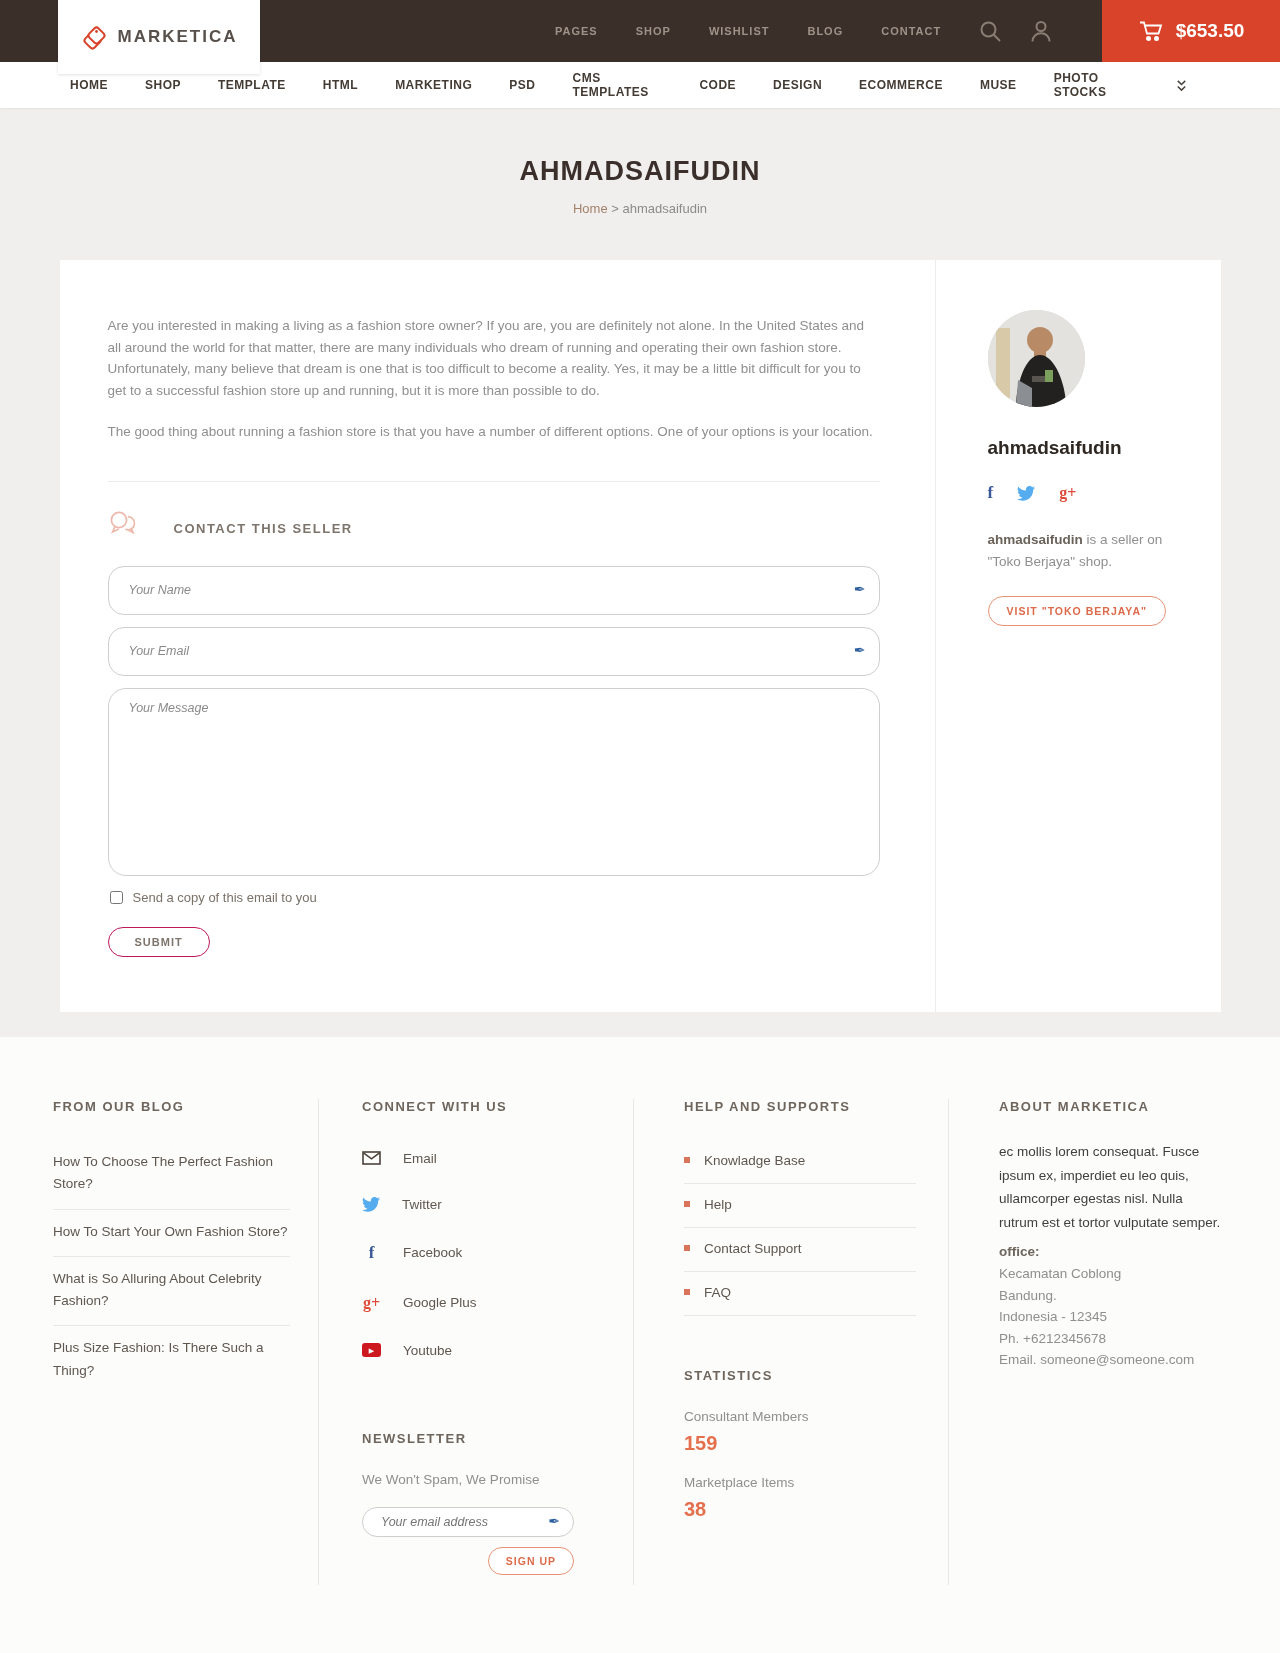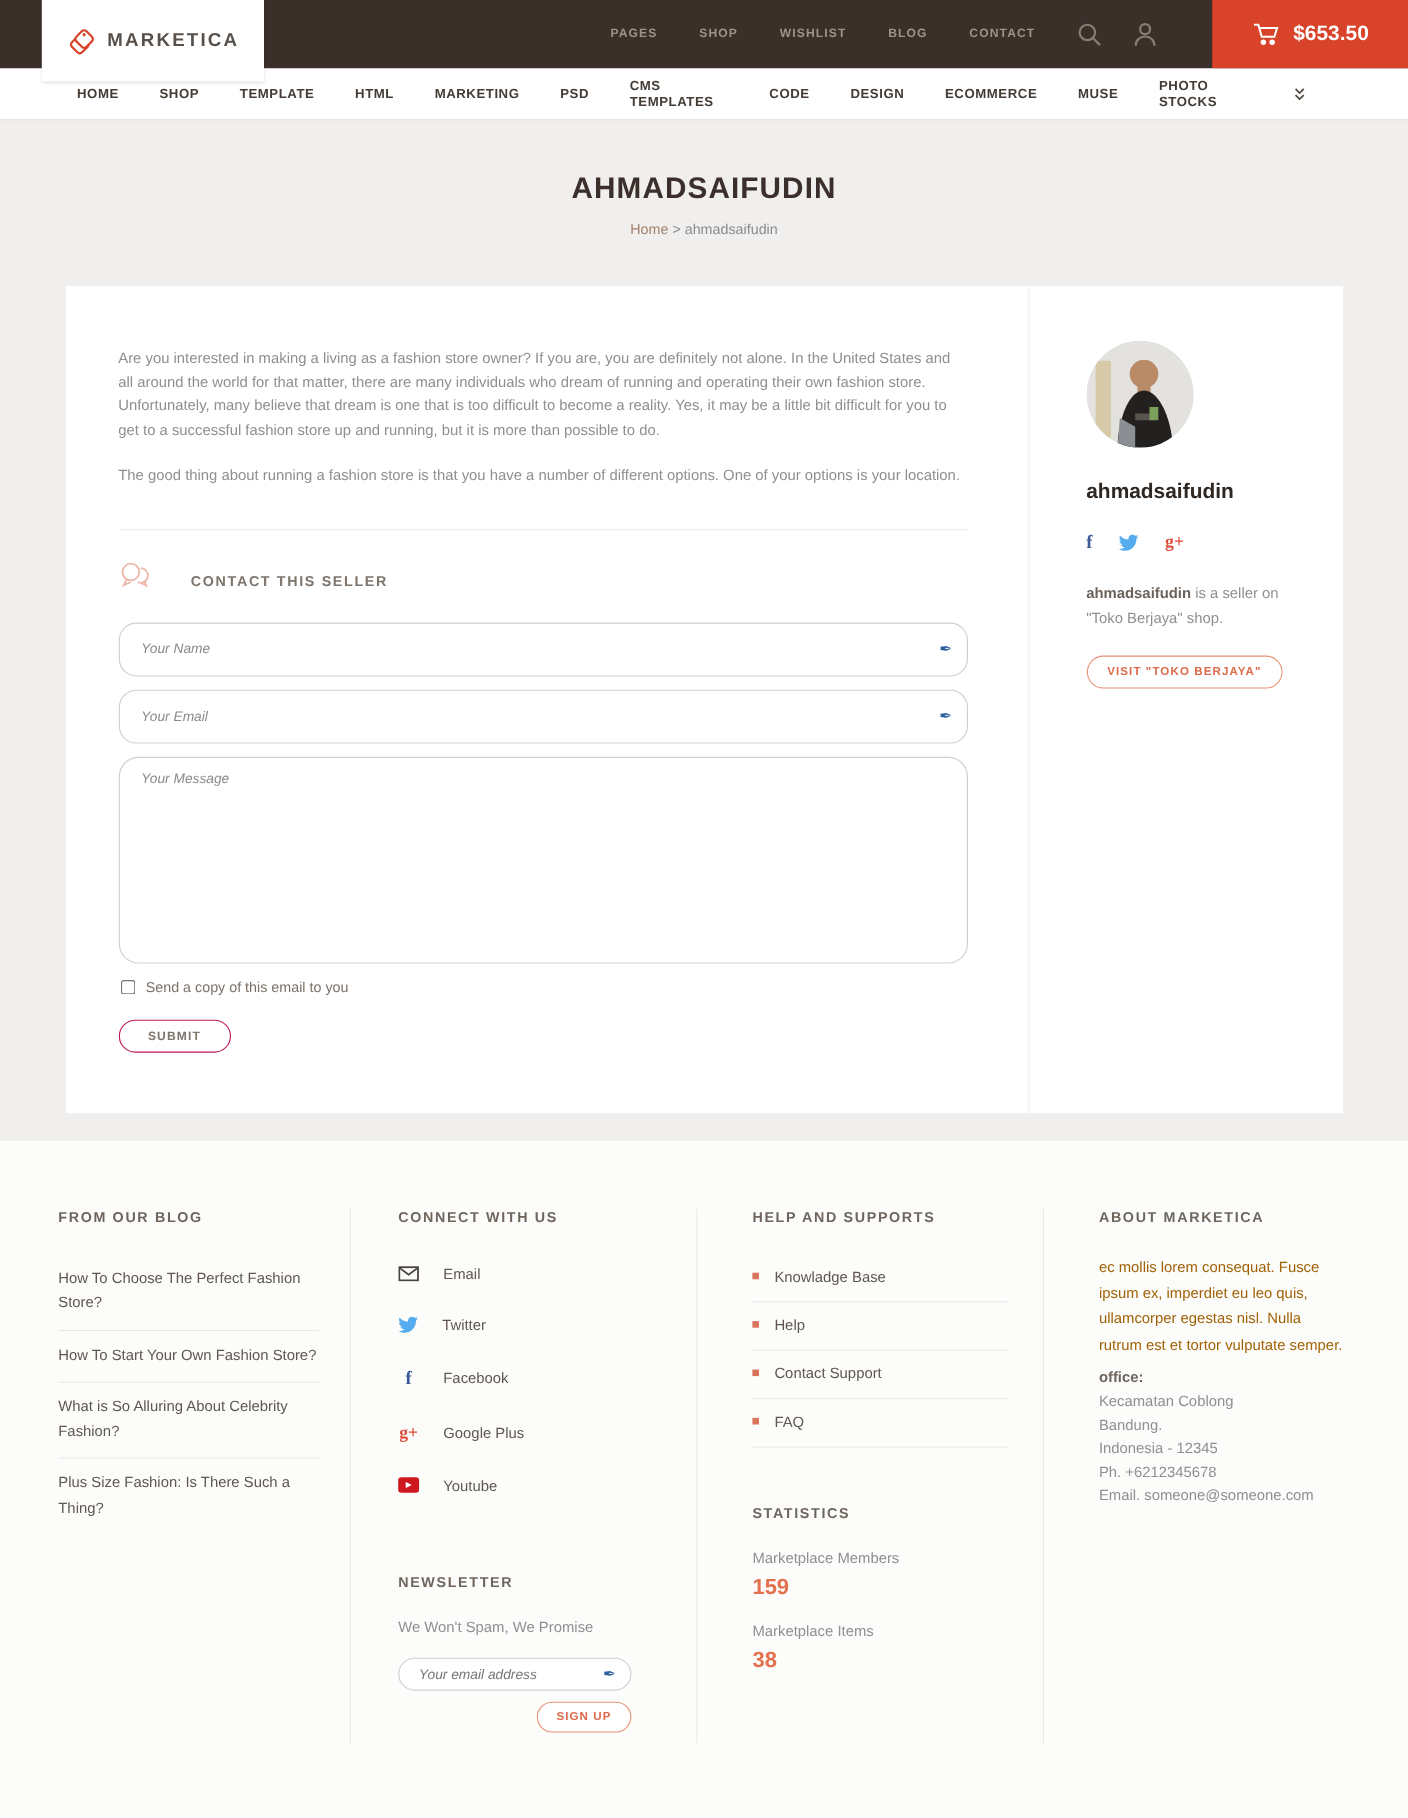--- a/index.html
+++ b/index.html
@@ -11,21 +11,21 @@
     -webkit-font-smoothing:antialiased;
   }
   a { text-decoration:none; color:inherit; cursor:pointer; }
 
   
   .topbar {
     position:relative; height:62px; background:#3b2f2a;
     display:flex; align-items:center; z-index:5;
   }
   .logo-box {
-    position:absolute; left:38px; top:0; width:202px; height:74px;
+    position:absolute; left:58px; top:0; width:202px; height:74px;
     background:#fff; box-shadow:0 1px 3px rgba(0,0,0,.12);
     display:flex; align-items:center; justify-content:center; gap:10px; z-index:6;
   }
   .logo-text { font-size:17px; font-weight:bold; letter-spacing:2px; color:#57504b; }
   .topmenu { display:flex; gap:38px; margin-left:555px; }
   .topmenu a {
     font-size:11px; font-weight:bold; letter-spacing:1px; color:#9f9288;
   }
   .top-icons { display:flex; gap:28px; margin-left:38px; align-items:center; }
   .cart-box {
@@ -143,21 +143,21 @@
   .help-list a {
     display:flex; align-items:center; gap:14px; font-size:13.5px; color:#5f574f;
     padding:13px 0 15px; border-bottom:1px solid #eae8e6; width:232px;
   }
   .sq { width:6px; height:6px; background:#d9745a; flex:0 0 auto; }
 
   .stats { margin-top:52px; }
   .stat-label { font-size:13.5px; color:#8f8f8f; margin-top:20px; }
   .stat-value { font-size:20px; font-weight:bold; color:#e4704e; margin-top:8px; }
 
-  .about-text { font-size:13.5px; line-height:1.75; color:#a16207; }
+  .about-text { font-size:13.5px; line-height:1.75; color:#404040; }
   .office { margin-top:7px; font-size:13.5px; line-height:1.6; color:#8f8f8f; }
   .office b { color:#6e655d; }
 
   
   .copybar {
     height:73px; background:#f0efee; display:flex; align-items:center; justify-content:center;
     gap:6px; font-size:10px; font-weight:bold; letter-spacing:.5px; color:#8a8178;
   }
   .copybar a { color:#6e655d; }
   svg { display:block; }
@@ -381,21 +381,21 @@
           <span>Contact Support</span>
         </a>
       <a>
           <span class="sq"></span>
           <span>FAQ</span>
         </a>
     </div>
 
     <div class="stats">
       <div class="fhead">STATISTICS</div>
-      <div class="stat-label">Marketplace Members</div>
+      <div class="stat-label">Consultant Members</div>
       <div class="stat-value">159</div>
       <div class="stat-label">Marketplace Items</div>
       <div class="stat-value">38</div>
     </div>
   </div>
 
   <div class="fcol fcol4">
     <div class="fhead">ABOUT MARKETICA</div>
     <p class="about-text">ec mollis lorem consequat. Fusce ipsum ex, imperdiet eu leo quis, ullamcorper egestas nisl. Nulla rutrum est et tortor vulputate semper.</p>
     <div class="office">

